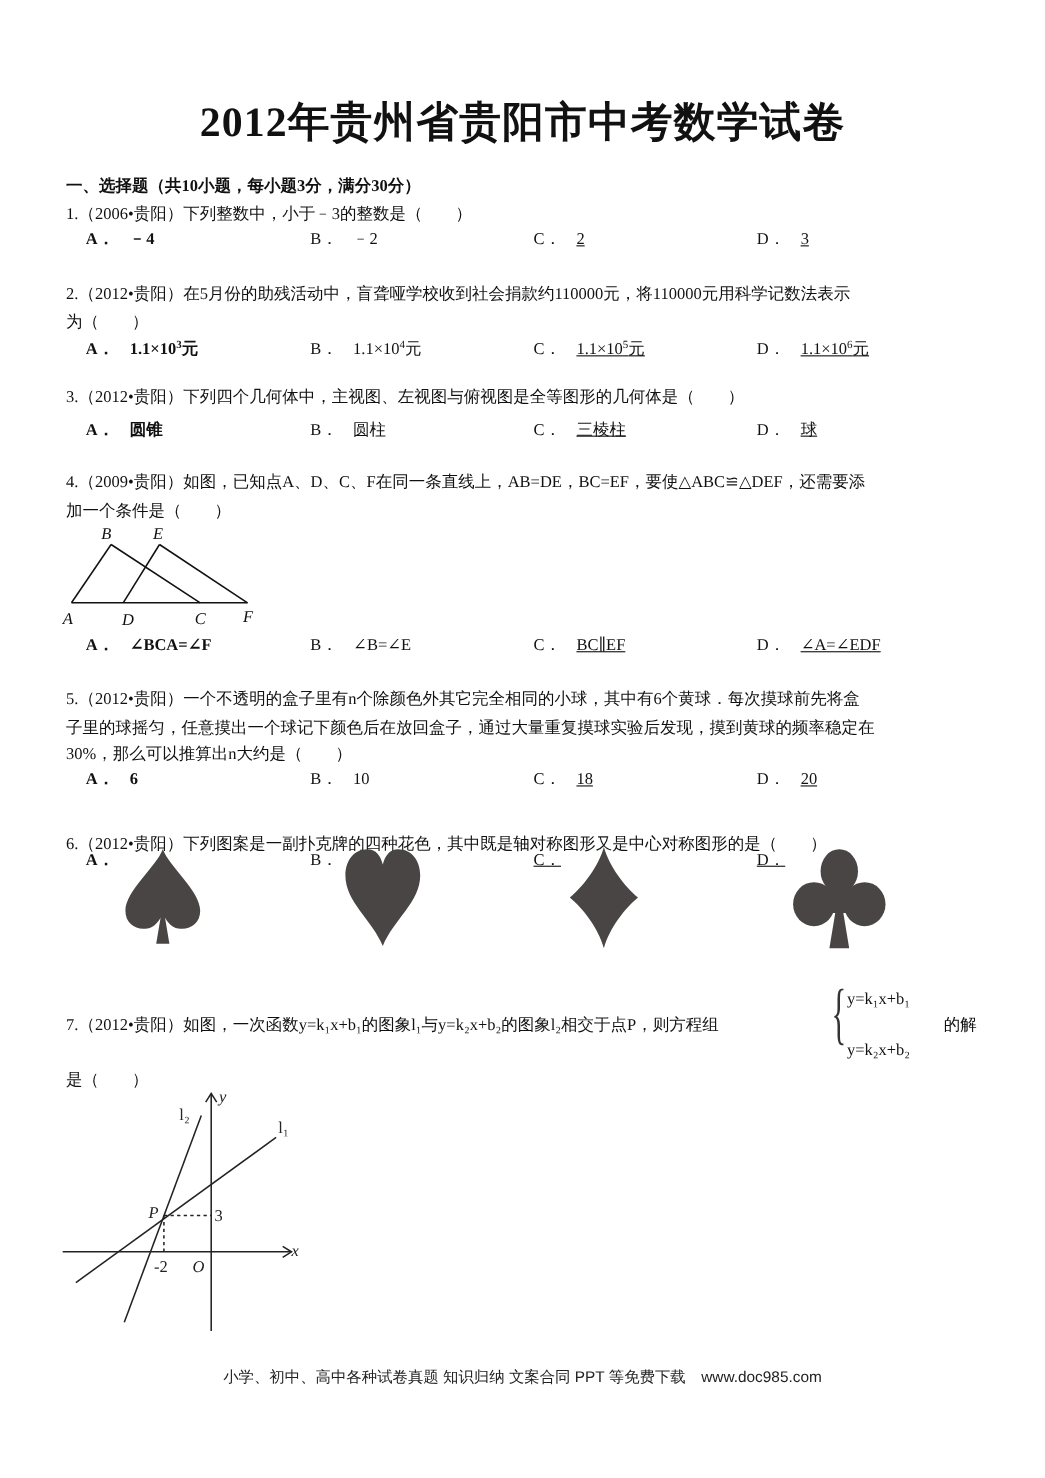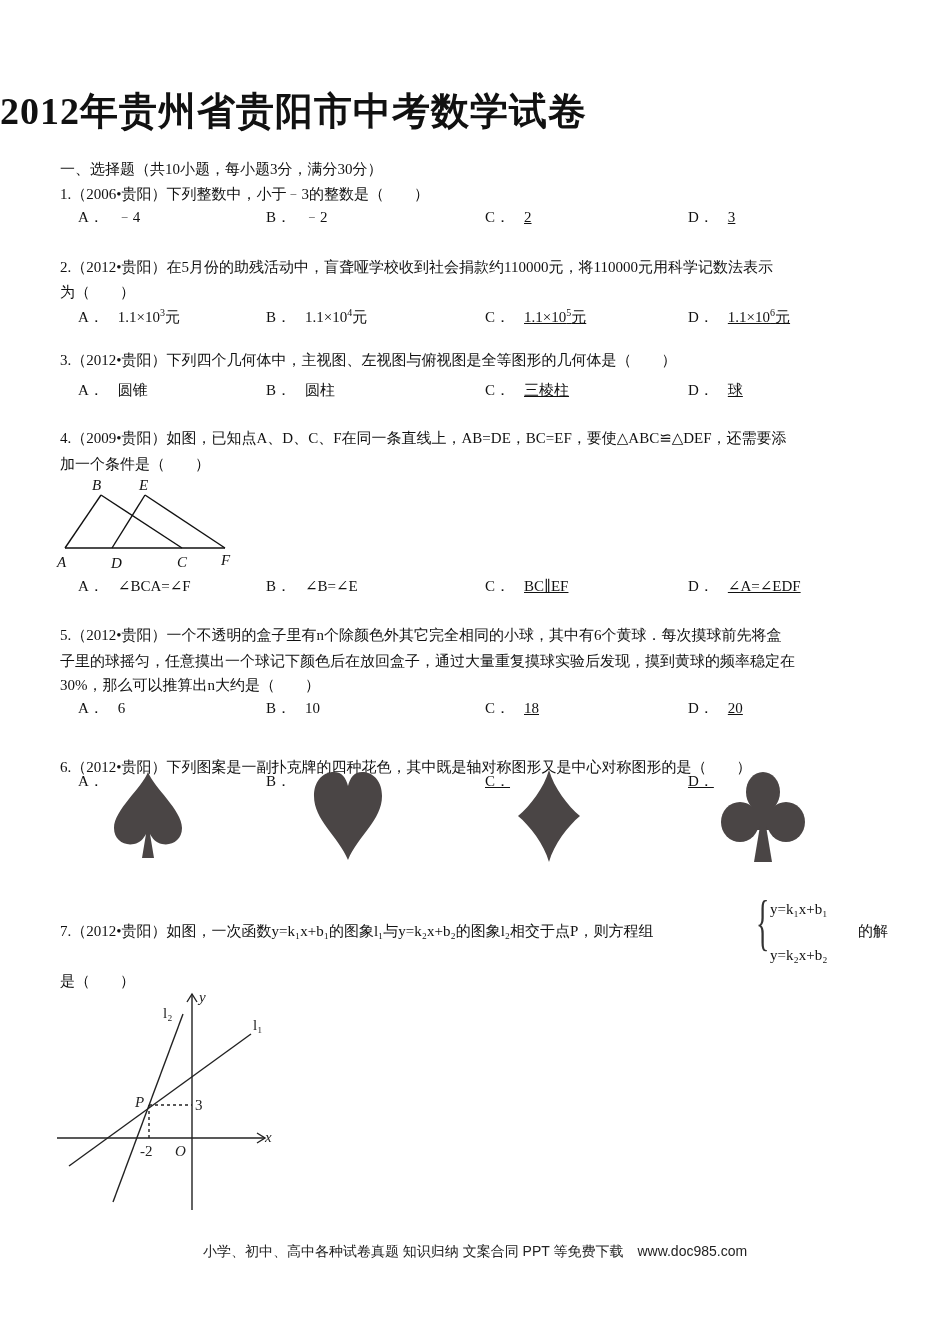--- a/index.html
+++ b/index.html
@@ -1,24 +1,24 @@
 <!DOCTYPE html>
 <html><head>
 <meta charset="utf-8">
 <style>
   html, body { margin: 0; padding: 0; background: #ffffff; }
   body { width: 950px; height: 1344px; position: relative; overflow: hidden;
          font-family: "Liberation Serif", "DejaVu Serif", serif; color: #111; }
-  .page-title { position: absolute; top: 86px; left: 0; width: 950px; text-align: left;
+  .page-title { position: absolute; top: 86px; left: 0; width: 950px; text-align: center;
          font-size: 38px; font-weight: bold; letter-spacing: 1px; }
-  .section-head { position: absolute; left: 60px; top: 160px; font-size: 15px; font-weight: normal; }
+  .section-head { position: absolute; left: 60px; top: 160px; font-size: 15px; font-weight: bold; }
   .q-line { position: absolute; left: 60px; font-size: 15px; white-space: nowrap; }
   .opt { position: absolute; font-size: 15px; white-space: nowrap; }
   .opt .lbl { display: inline-block; margin-right: 14px; }
-  .oa { left: 78px; } .ob { left: 266px; } .oc { left: 485px; text-decoration: underline; } .od { left: 688px; text-decoration: underline; }
+  .oa { left: 78px; font-weight: bold; } .ob { left: 282px; } .oc { left: 485px; text-decoration: underline; } .od { left: 688px; text-decoration: underline; }
   sup { font-size: 10px; vertical-align: super; line-height: 0; }
   .fig { position: absolute; }
   .eqsys { position: absolute; left: 756px; top: 897px; font-size: 15px; font-family: "Liberation Serif", serif; }
   .eqsys .brace { position: absolute; left: 0; top: -6px; font-size: 62px; font-weight: 100; line-height: 1; transform: scaleX(0.45); transform-origin: left; color: #333; }
   .eqsys .eq1 { position: absolute; left: 14px; top: 4px; white-space: nowrap; }
   .eqsys .eq2 { position: absolute; left: 14px; top: 50px; white-space: nowrap; }
   .footer { position: absolute; top: 1243px; left: 0; width: 950px; text-align: center;
          font-family: "Liberation Sans", "DejaVu Sans", sans-serif; font-size: 14px; color: #222; }
 </style>
 </head>

